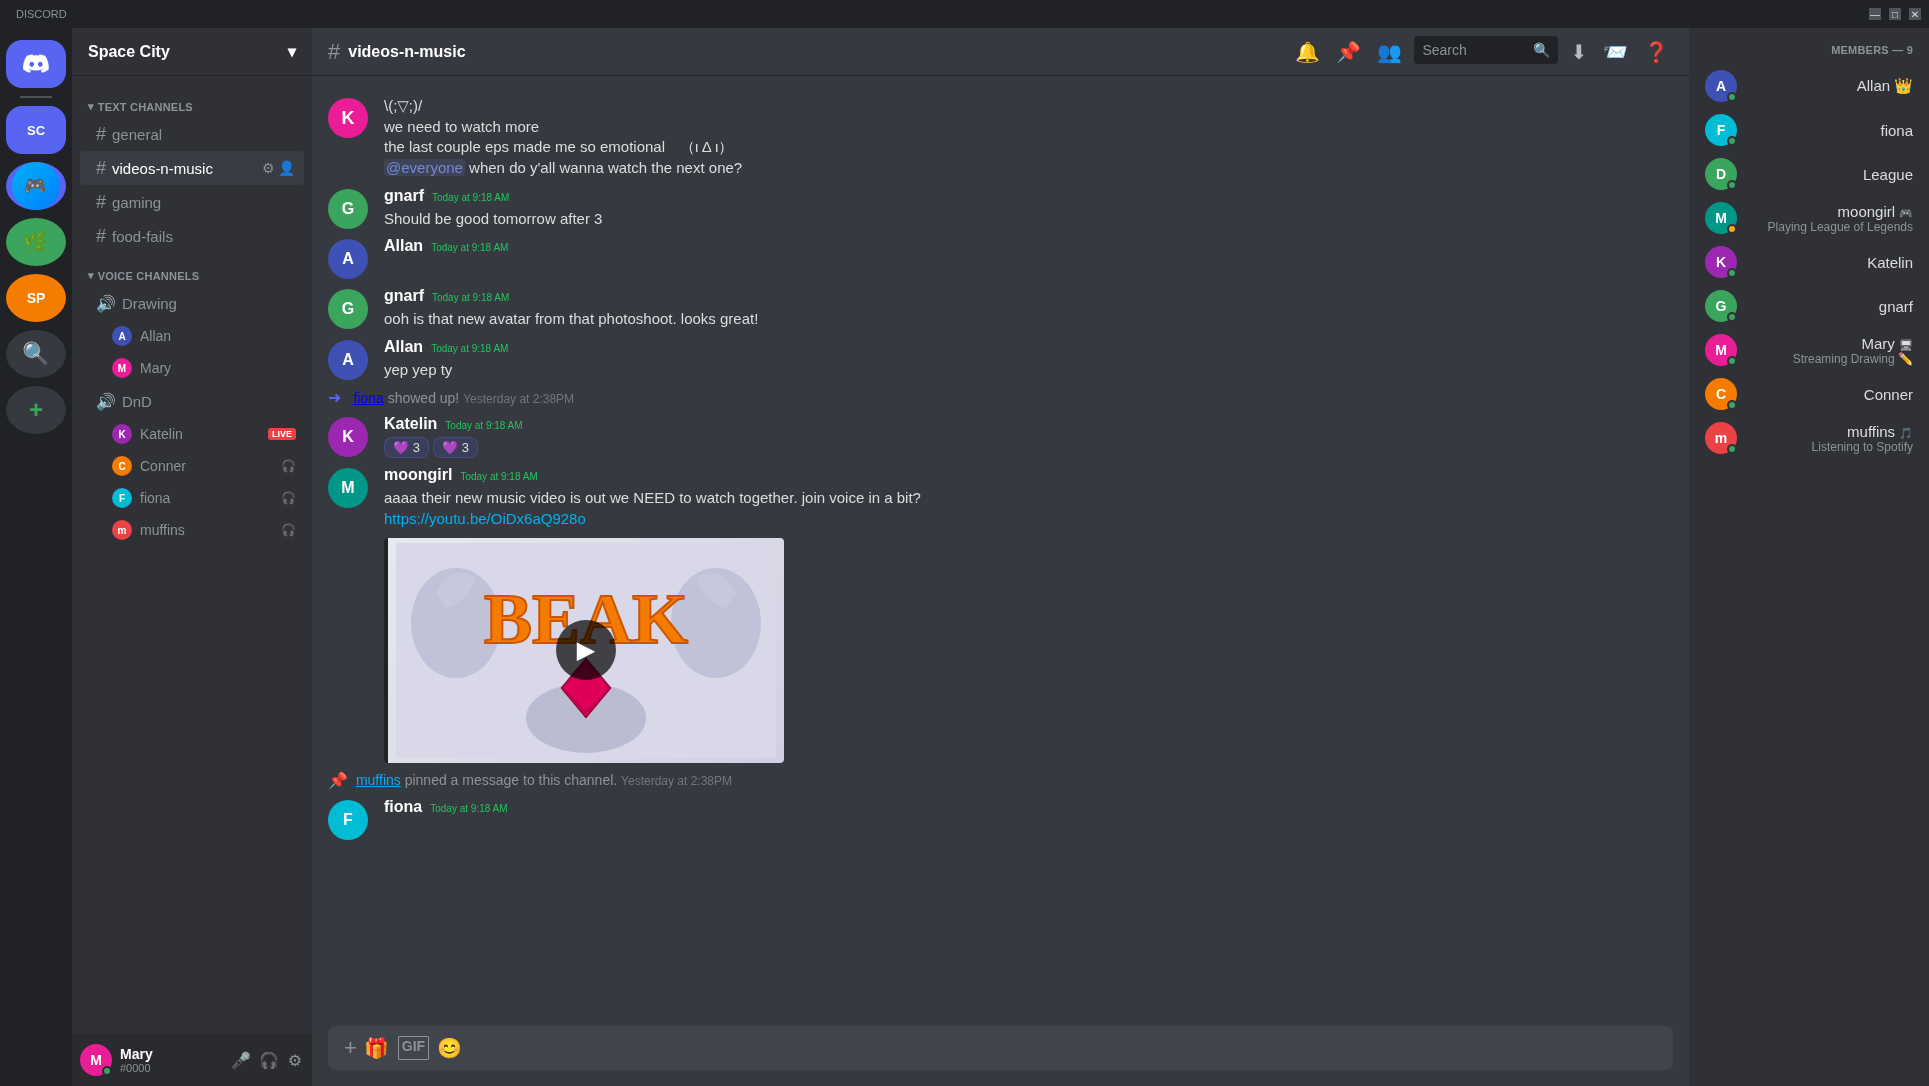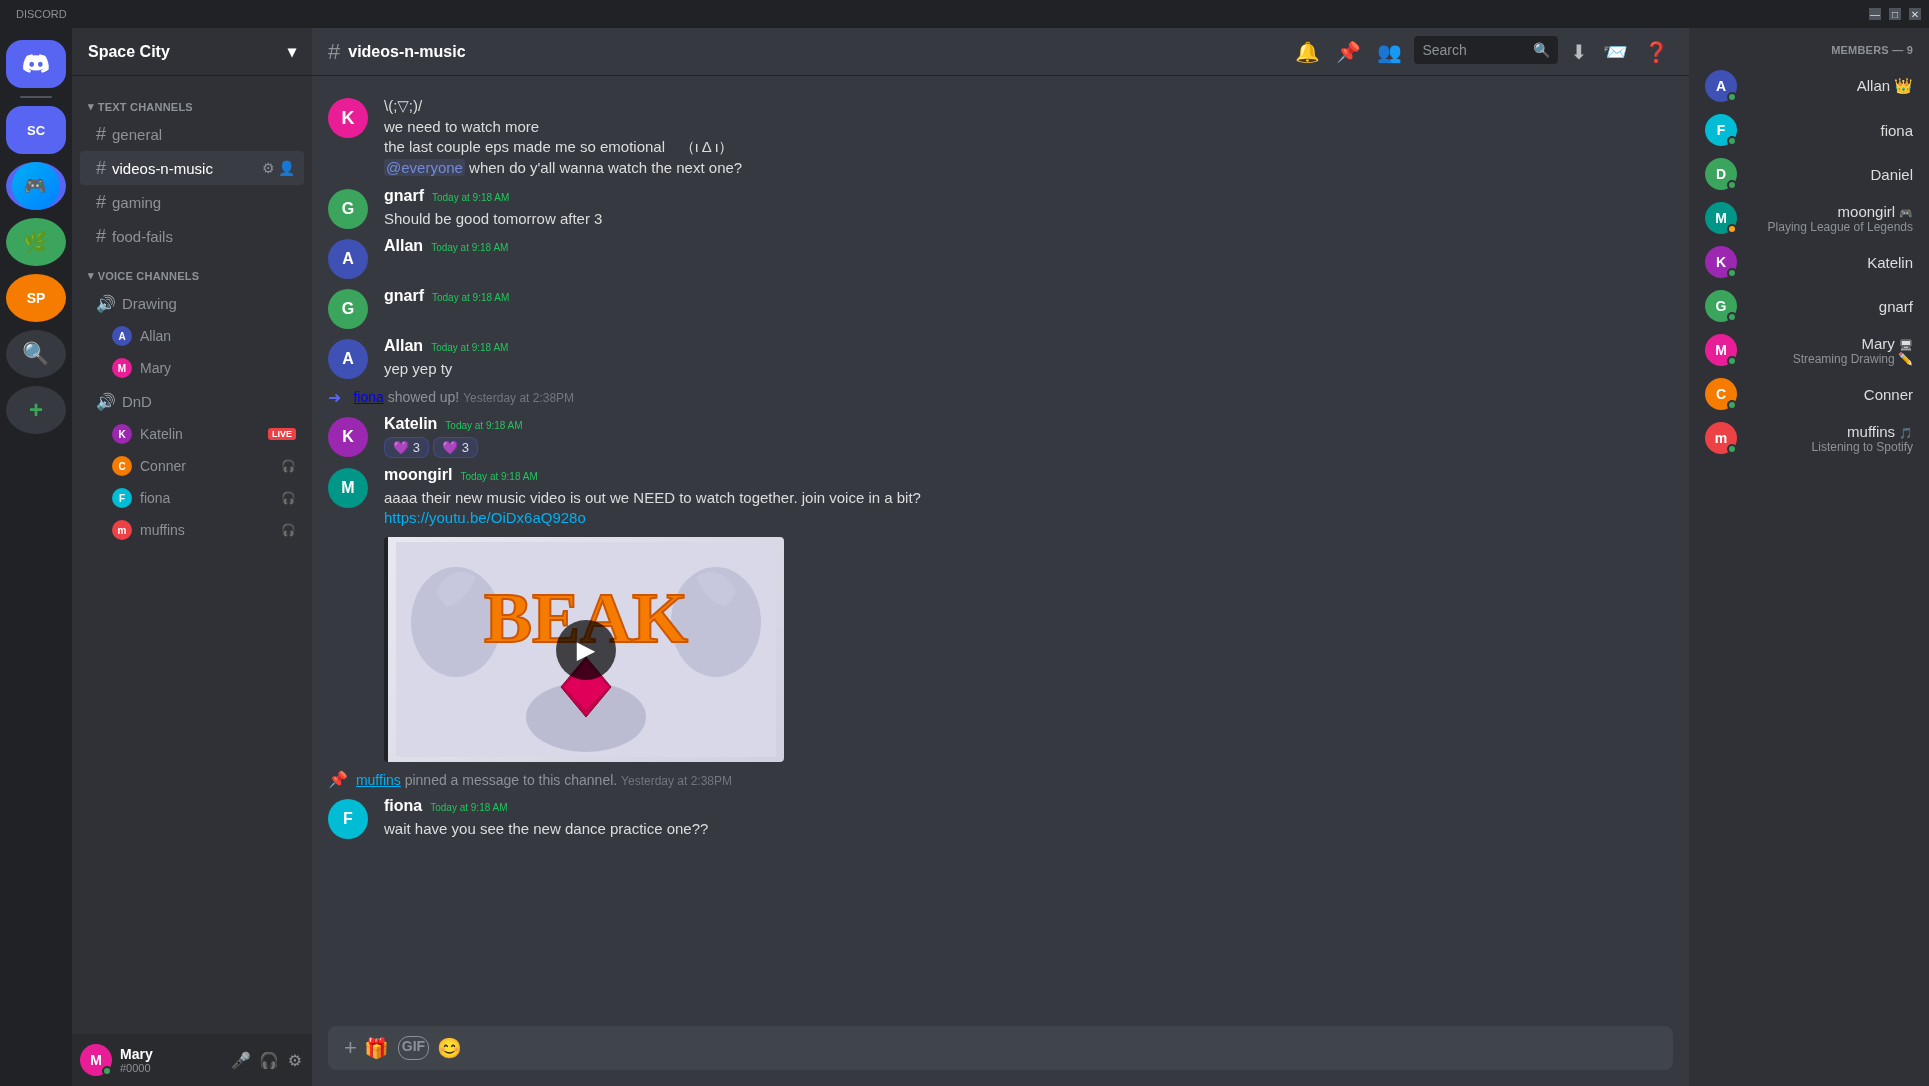--- a/index.html
+++ b/index.html
@@ -625,20 +625,21 @@
         </div>
       </div>
 
       <div class="message-group">
         <div class="message-avatar av-green" style="font-size:16px;">G</div>
         <div class="message-content">
           <div class="message-header">
             <span class="message-author">gnarf</span>
             <span class="message-timestamp">Today at 9:18 AM</span>
           </div>
+          <div class="message-text">ooh is that new avatar from that photoshoot. looks great!</div>
         </div>
       </div>
 
       <div class="message-group">
         <div class="message-avatar av-indigo" style="font-size:16px;">A</div>
         <div class="message-content">
           <div class="message-header">
             <span class="message-author">Allan</span>
             <span class="message-timestamp">Today at 9:18 AM</span>
           </div>
@@ -721,32 +722,31 @@
         </span>
       </div>
 
       <div class="message-group">
         <div class="message-avatar av-cyan" style="font-size:16px;">F</div>
         <div class="message-content">
           <div class="message-header">
             <span class="message-author">fiona</span>
             <span class="message-timestamp">Today at 9:18 AM</span>
           </div>
-          <div class="message-text">wait have you see the new dance practice one??</div>
         </div>
       </div>
 
     </div>
 
     <div class="message-input-area">
       <div class="message-input-box">
         <span class="input-plus">+</span>
         <div class="input-actions">
           <span class="input-action-btn">🎁</span>
-          <span class="input-action-btn" style="font-size:14px;font-weight:700;color:#8e9297;border:1px solid #8e9297;border-radius:11px;padding:1px 3px;">GIF</span>
+          <span class="input-action-btn" style="font-size:14px;font-weight:700;color:#8e9297;border:1px solid #8e9297;border-radius:1px;padding:1px 3px;">GIF</span>
           <span class="input-action-btn">😊</span>
         </div>
       </div>
     </div>
   </div>
 
   <div class="members-sidebar">
     <div class="members-header">MEMBERS — 9</div>
 
     <div class="member-item">
@@ -768,21 +768,21 @@
         <div class="member-name">fiona</div>
       </div>
     </div>
 
     <div class="member-item">
       <div class="member-avatar-wrap">
         <div class="member-avatar av-green" style="font-size:14px;">D</div>
         <div class="member-status status-online"></div>
       </div>
       <div class="member-info">
-        <div class="member-name">Daniel</div>
+        <div class="member-name">League</div>
       </div>
     </div>
 
     <div class="member-item">
       <div class="member-avatar-wrap">
         <div class="member-avatar av-teal" style="font-size:14px;">M</div>
         <div class="member-status status-idle"></div>
       </div>
       <div class="member-info">
         <div class="member-name">moongirl <span style="font-size:11px;">🎮</span></div>

